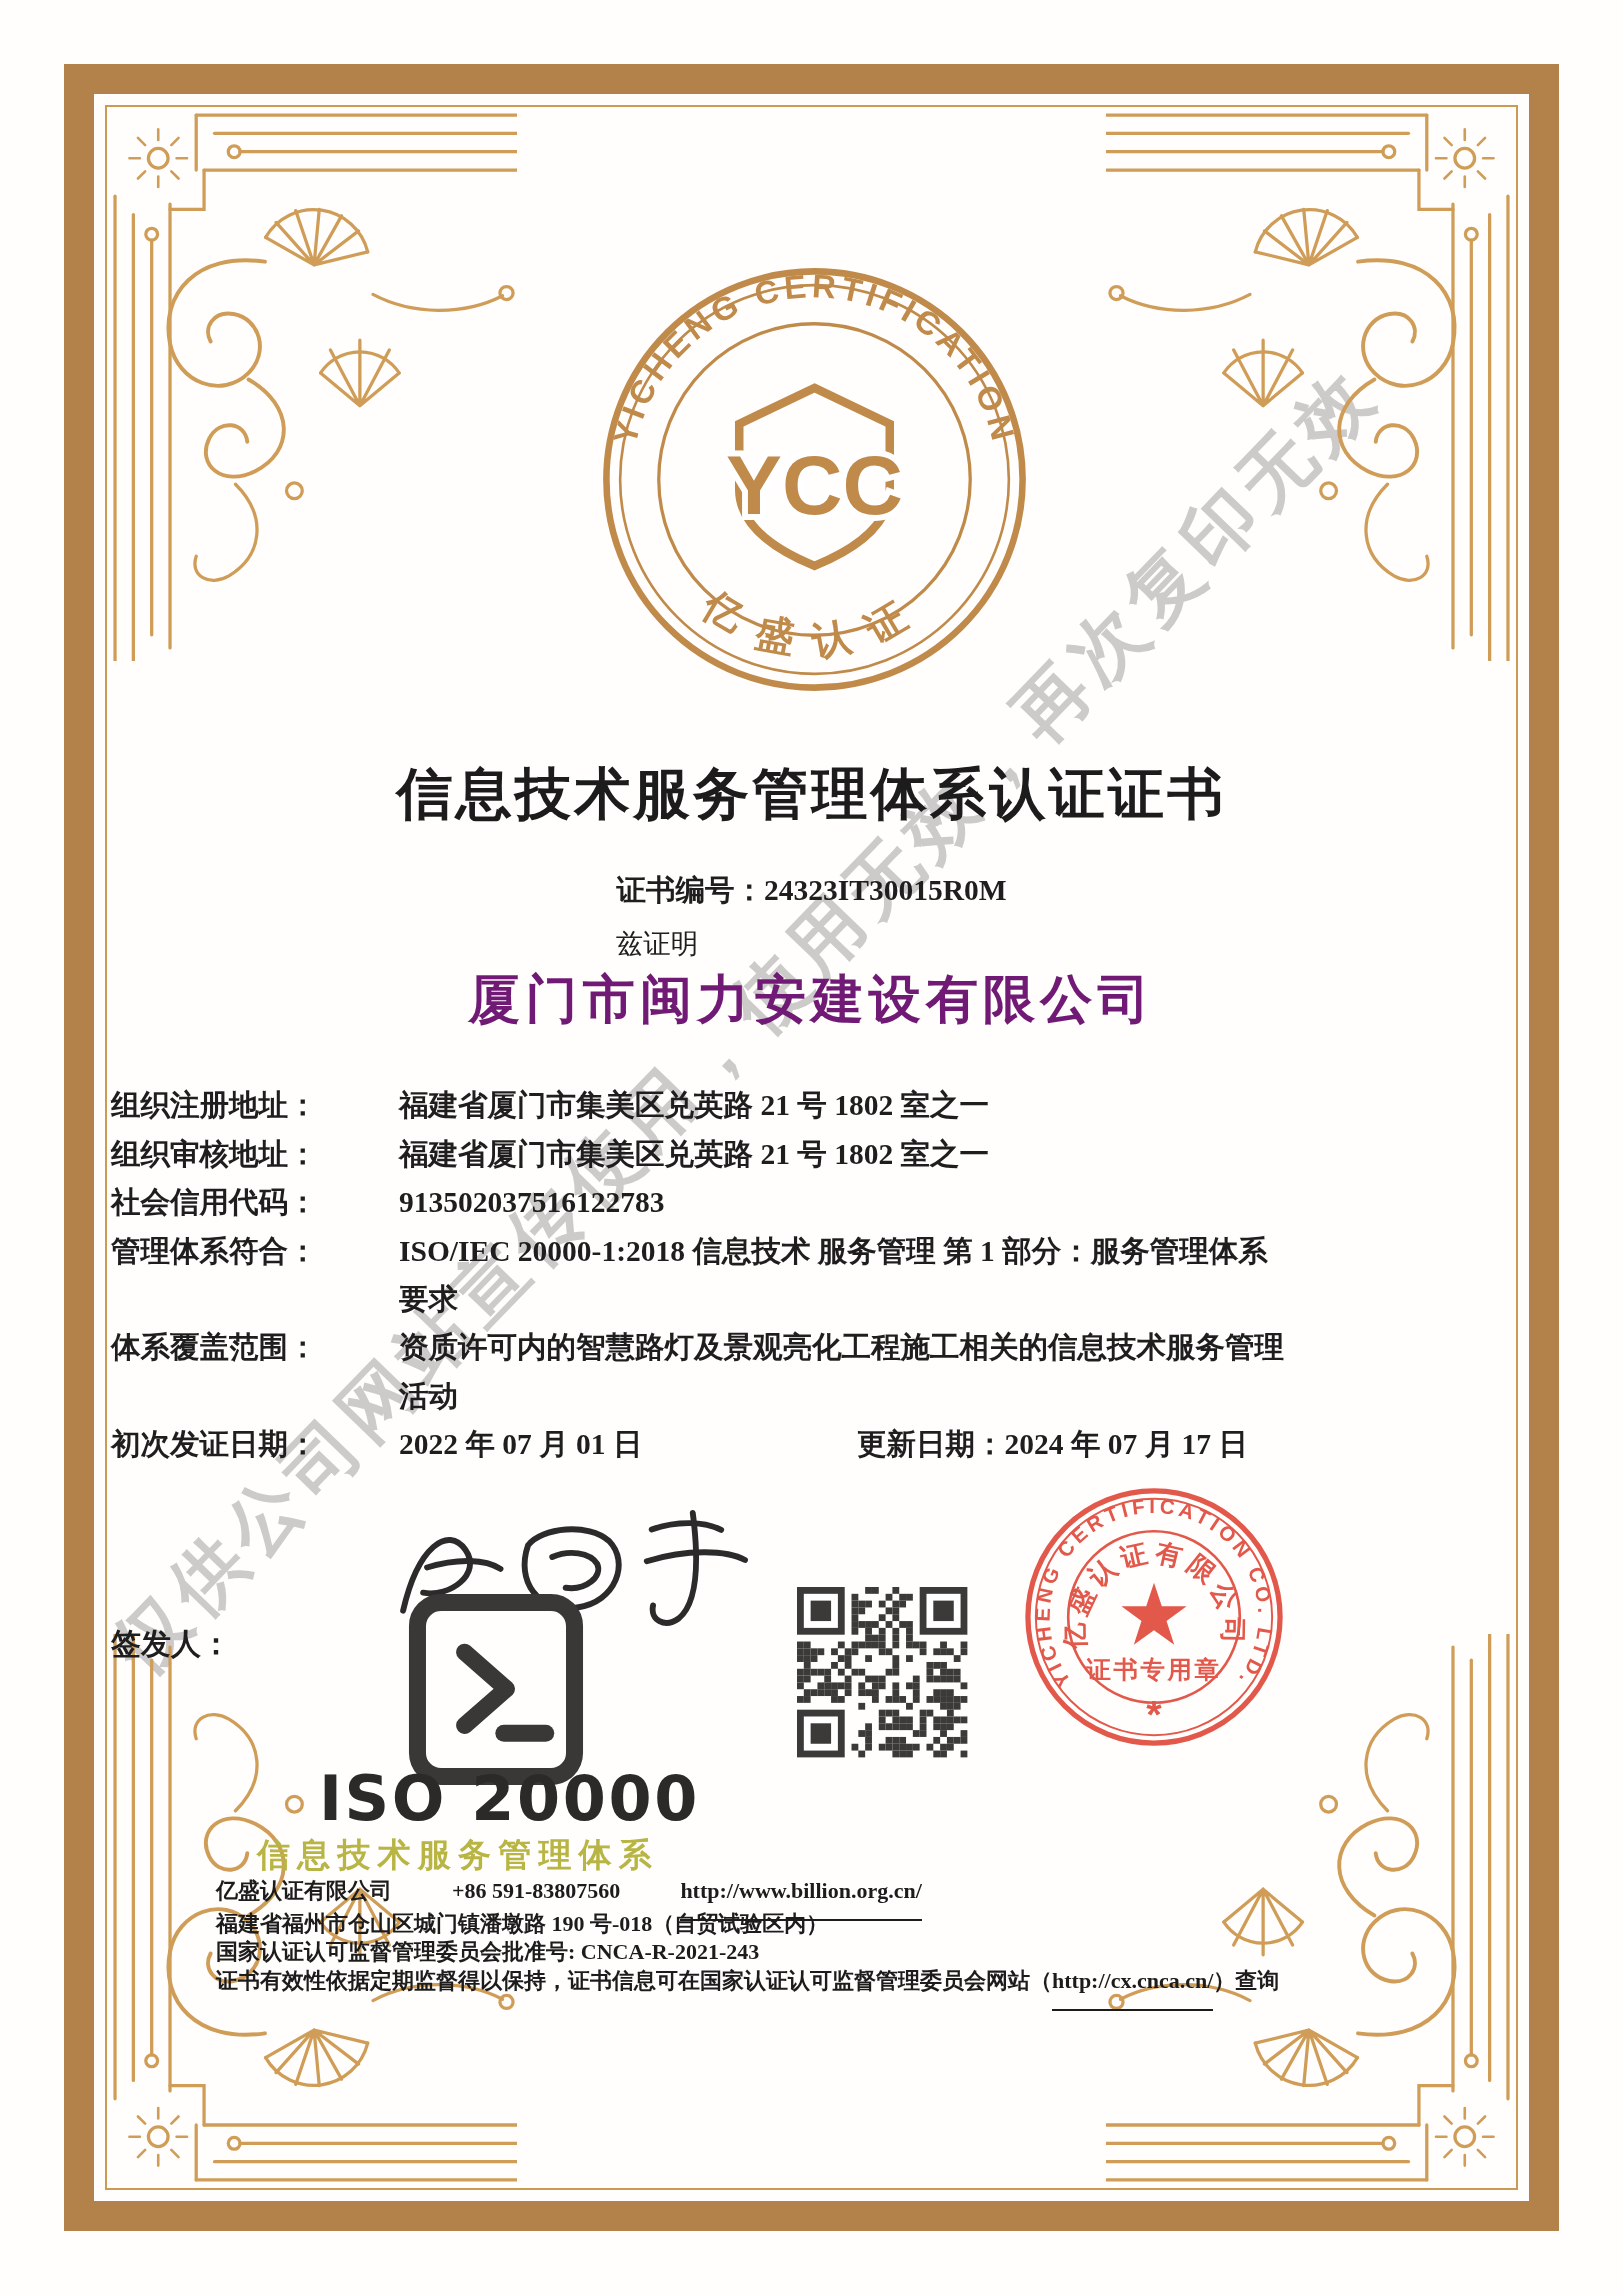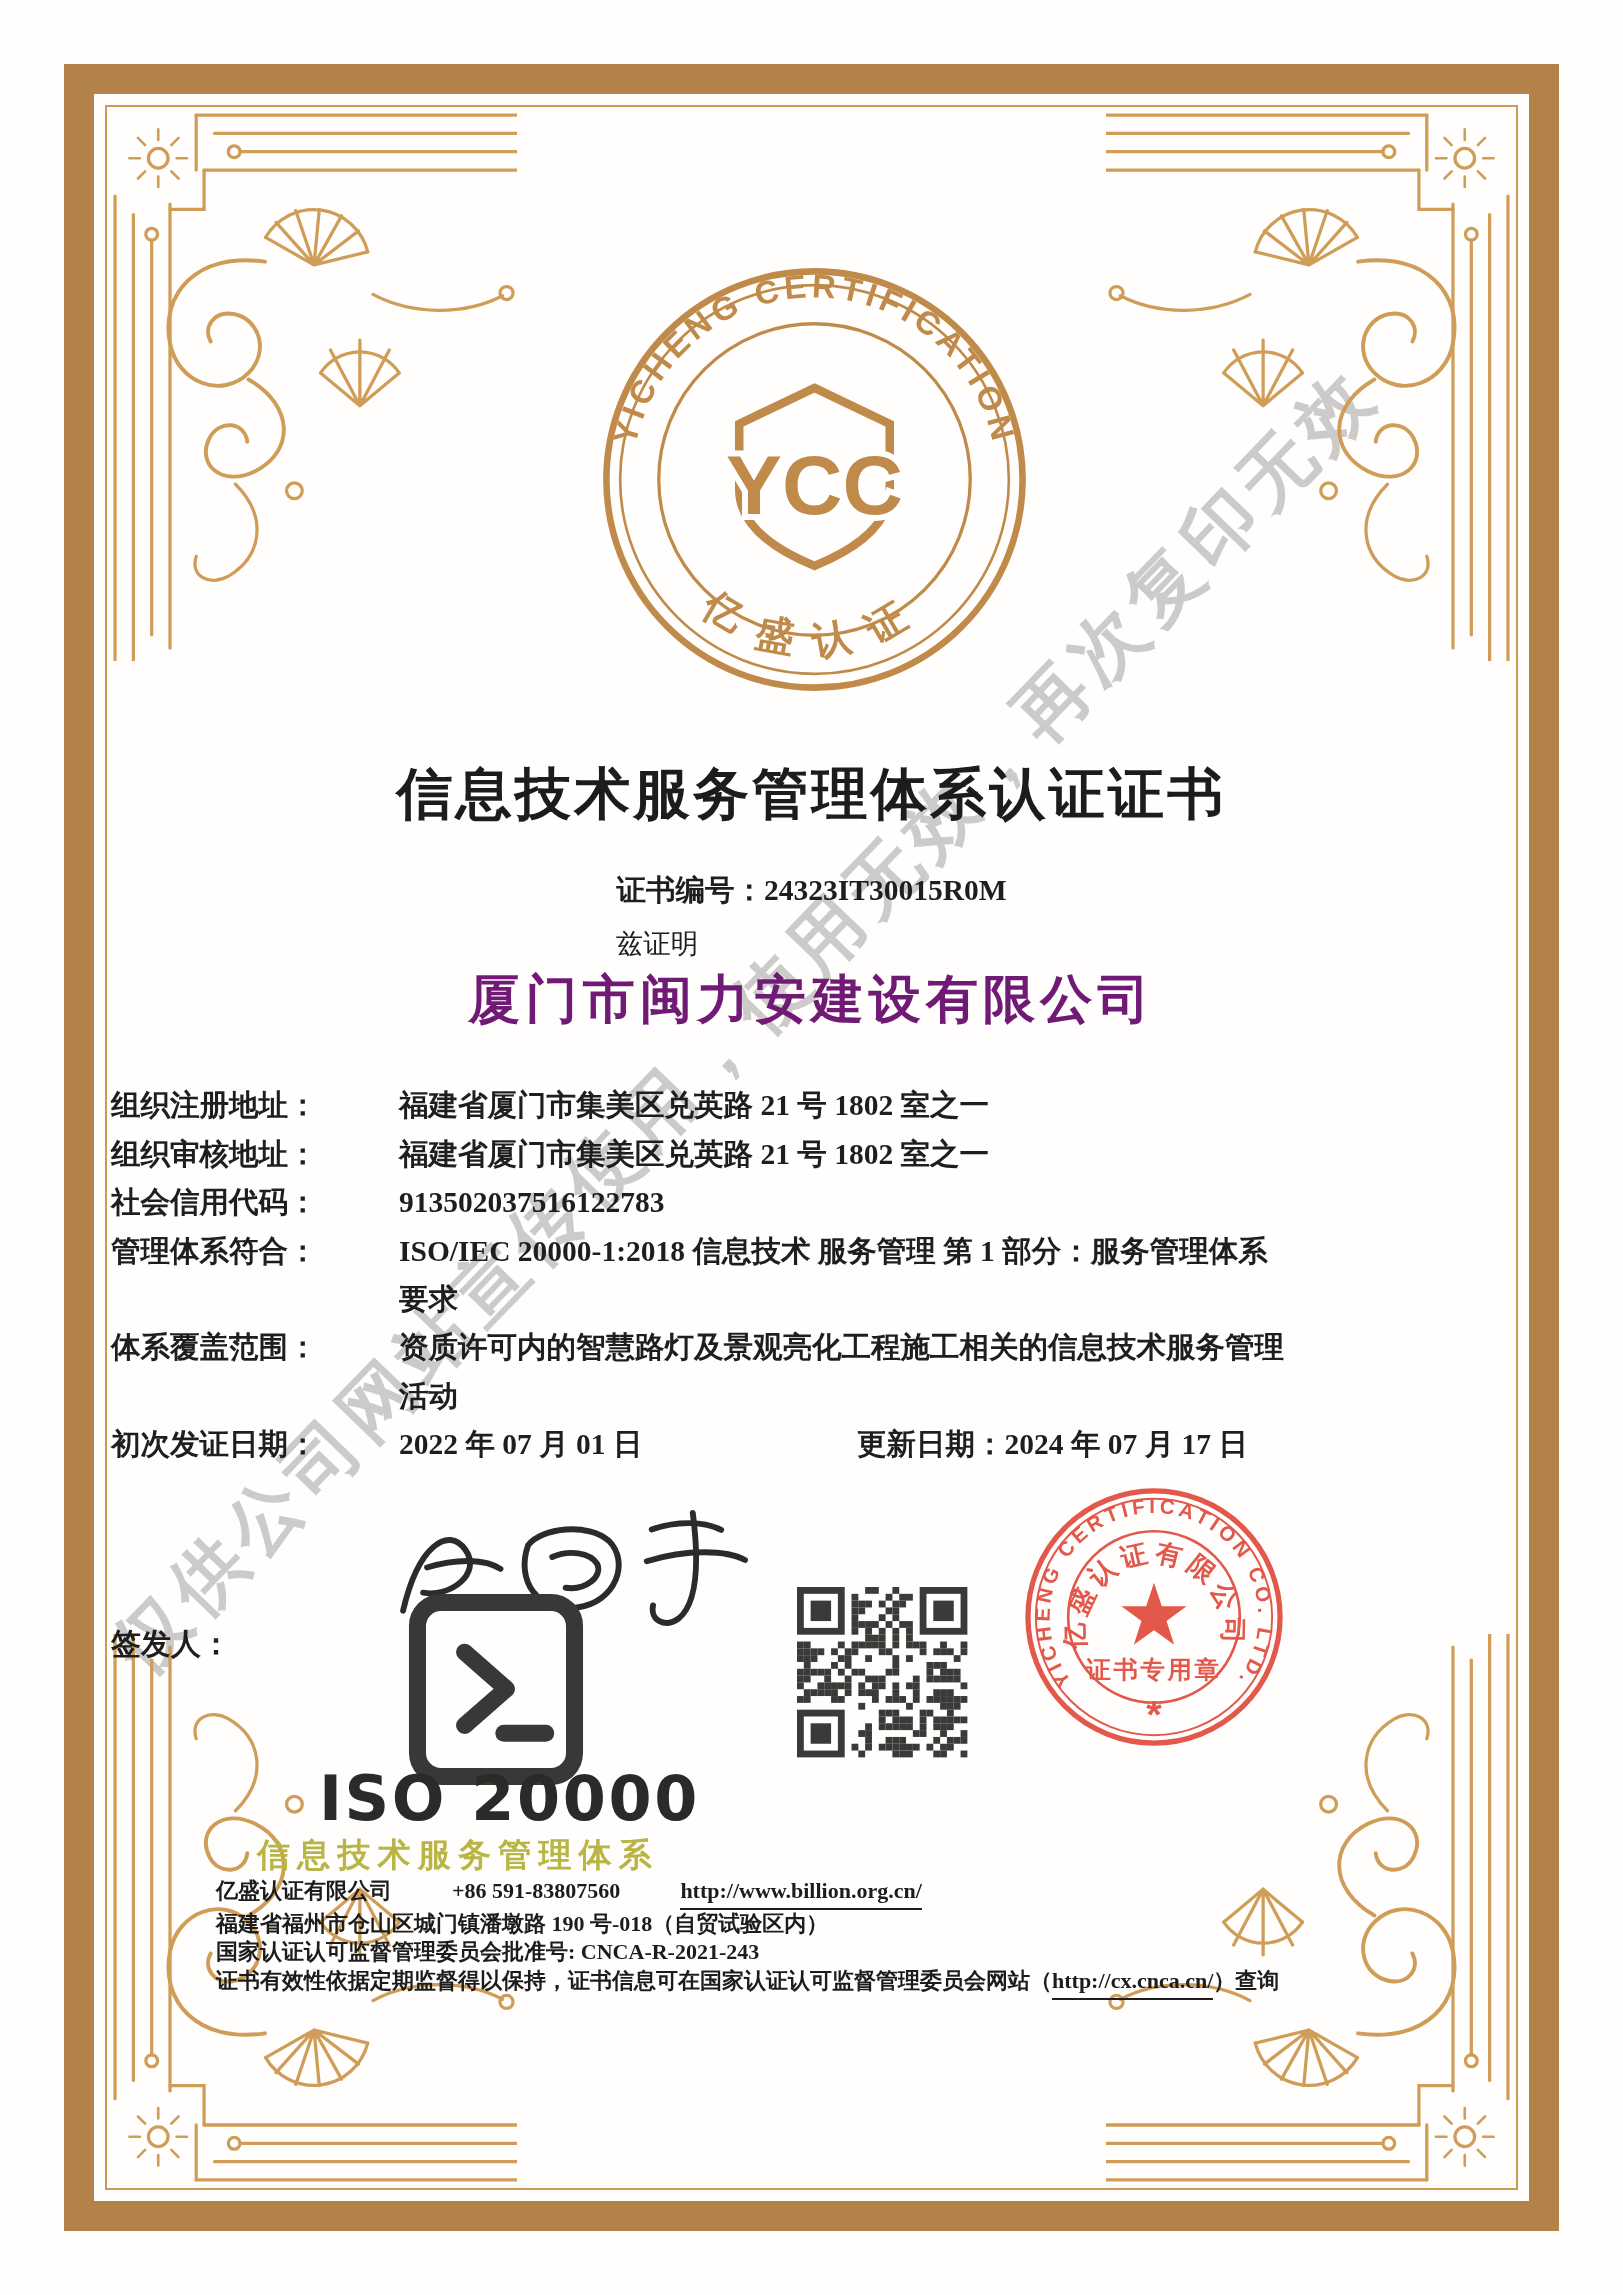--- a/index.html
+++ b/index.html
@@ -47,21 +47,21 @@
             font-size:62px;font-weight:900;letter-spacing:2.6px;color:#2b2a28;}
   .iso-sub{position:absolute;left:216px;top:1833px;width:484px;text-align:center;
            font-size:33px;font-weight:700;letter-spacing:7.2px;color:#b8b544;}
   
   .qr{position:absolute;left:797px;top:1587px;width:173px;height:173px;}
   .stamp{position:absolute;left:1022px;top:1485px;width:264px;height:264px;opacity:.92;}
   
   .fline{position:absolute;left:216px;white-space:nowrap;font-size:22px;font-weight:700;color:#1c1c1c;}
   .f1{top:1876px;} .f2{top:1909px;} .f3{top:1937px;} .f4{top:1966px;}
   .fgap{display:inline-block;width:60px;}
-  .u{border-bottom:2px solid #1c1c1c;padding-bottom:5px;}
+  .u{border-bottom:2px solid #1c1c1c;padding-bottom:16px;}
 </style>
 </head>
 <body>
 
 <div class="page">
 
   <div class="watermark">仅供公司网站宣传使用，使用无效，再次复印无效</div>
 
   <div class="frame-outer"></div>
   <div class="frame-inner"></div>

